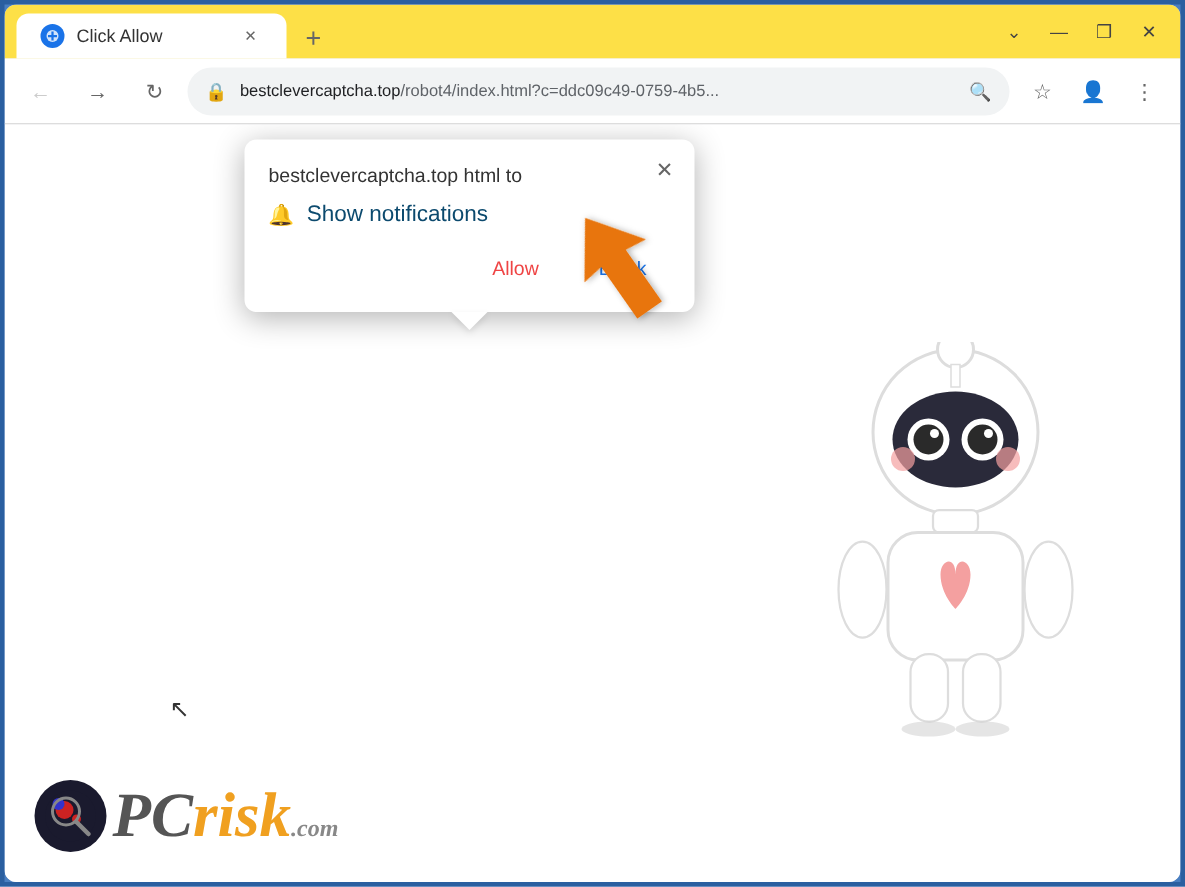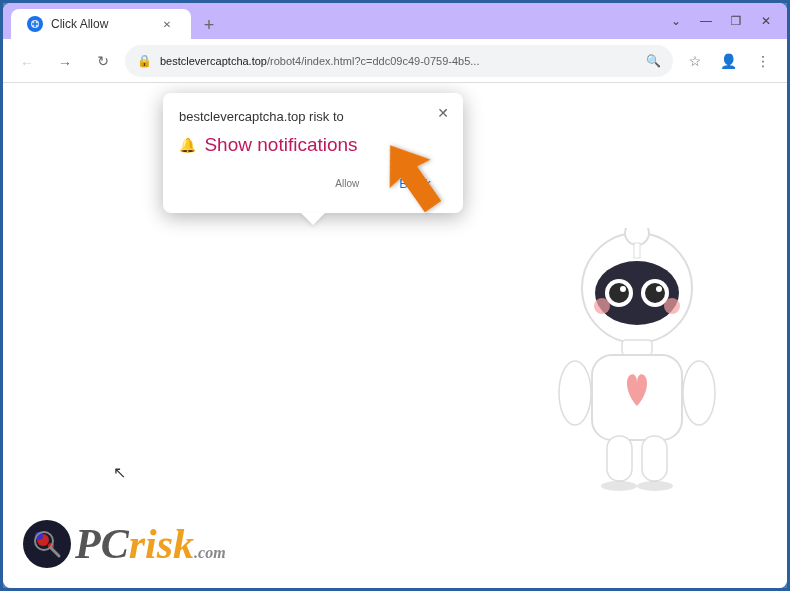--- a/index.html
+++ b/index.html
@@ -18,21 +18,21 @@
       height: 100%;
       display: flex;
       flex-direction: column;
       background: #dee1e6;
       border-radius: 8px;
       overflow: hidden;
     }
 
     
     .title-bar {
-      background: #c4b5fd;
+      background: #fde047;
       height: 36px;
       display: flex;
       align-items: center;
       padding: 0 8px;
     }
 
     .tab-strip {
       display: flex;
       align-items: flex-end;
       flex: 1;
@@ -220,37 +220,37 @@
       gap: 8px;
       margin-bottom: 14px;
     }
 
     .bell-icon {
       color: #666;
       font-size: 14px;
     }
 
     .popup-notification-text {
-      font-size: 19px;
-      color: #be185d;
+      font-size: 15px;
+      color: #0c4a6e;
     }
 
     .popup-buttons {
       display: flex;
       justify-content: flex-end;
       gap: 8px;
     }
 
     .btn-allow {
       padding: 6px 16px;
       border: none;
       border-radius: 4px;
       background: none;
-      color: #737373;
-      font-size: 10px;
+      color: #ef4444;
+      font-size: 13px;
       cursor: pointer;
       font-weight: 500;
     }
 
     .btn-block {
       padding: 6px 16px;
       border: none;
       border-radius: 4px;
       background: none;
       color: #1a73e8;
@@ -404,21 +404,21 @@
       <div class="nav-btn">☆</div>
       <div class="nav-btn">👤</div>
       <div class="nav-btn">⋮</div>
     </div>
   </div>
 
   <div class="page-content">
 
     <div class="notification-popup">
       <div class="popup-close">✕</div>
-      <div class="popup-title">bestclevercaptcha.top risk to</div>
+      <div class="popup-title">bestclevercaptcha.top html to</div>
       <div class="popup-notification-row">
         <span class="bell-icon">🔔</span>
         <span class="popup-notification-text">Show notifications</span>
       </div>
       <div class="popup-buttons">
         <button class="btn-allow">Allow</button>
         <button class="btn-block">Block</button>
       </div>
       <div class="popup-tail"></div>
     </div>

